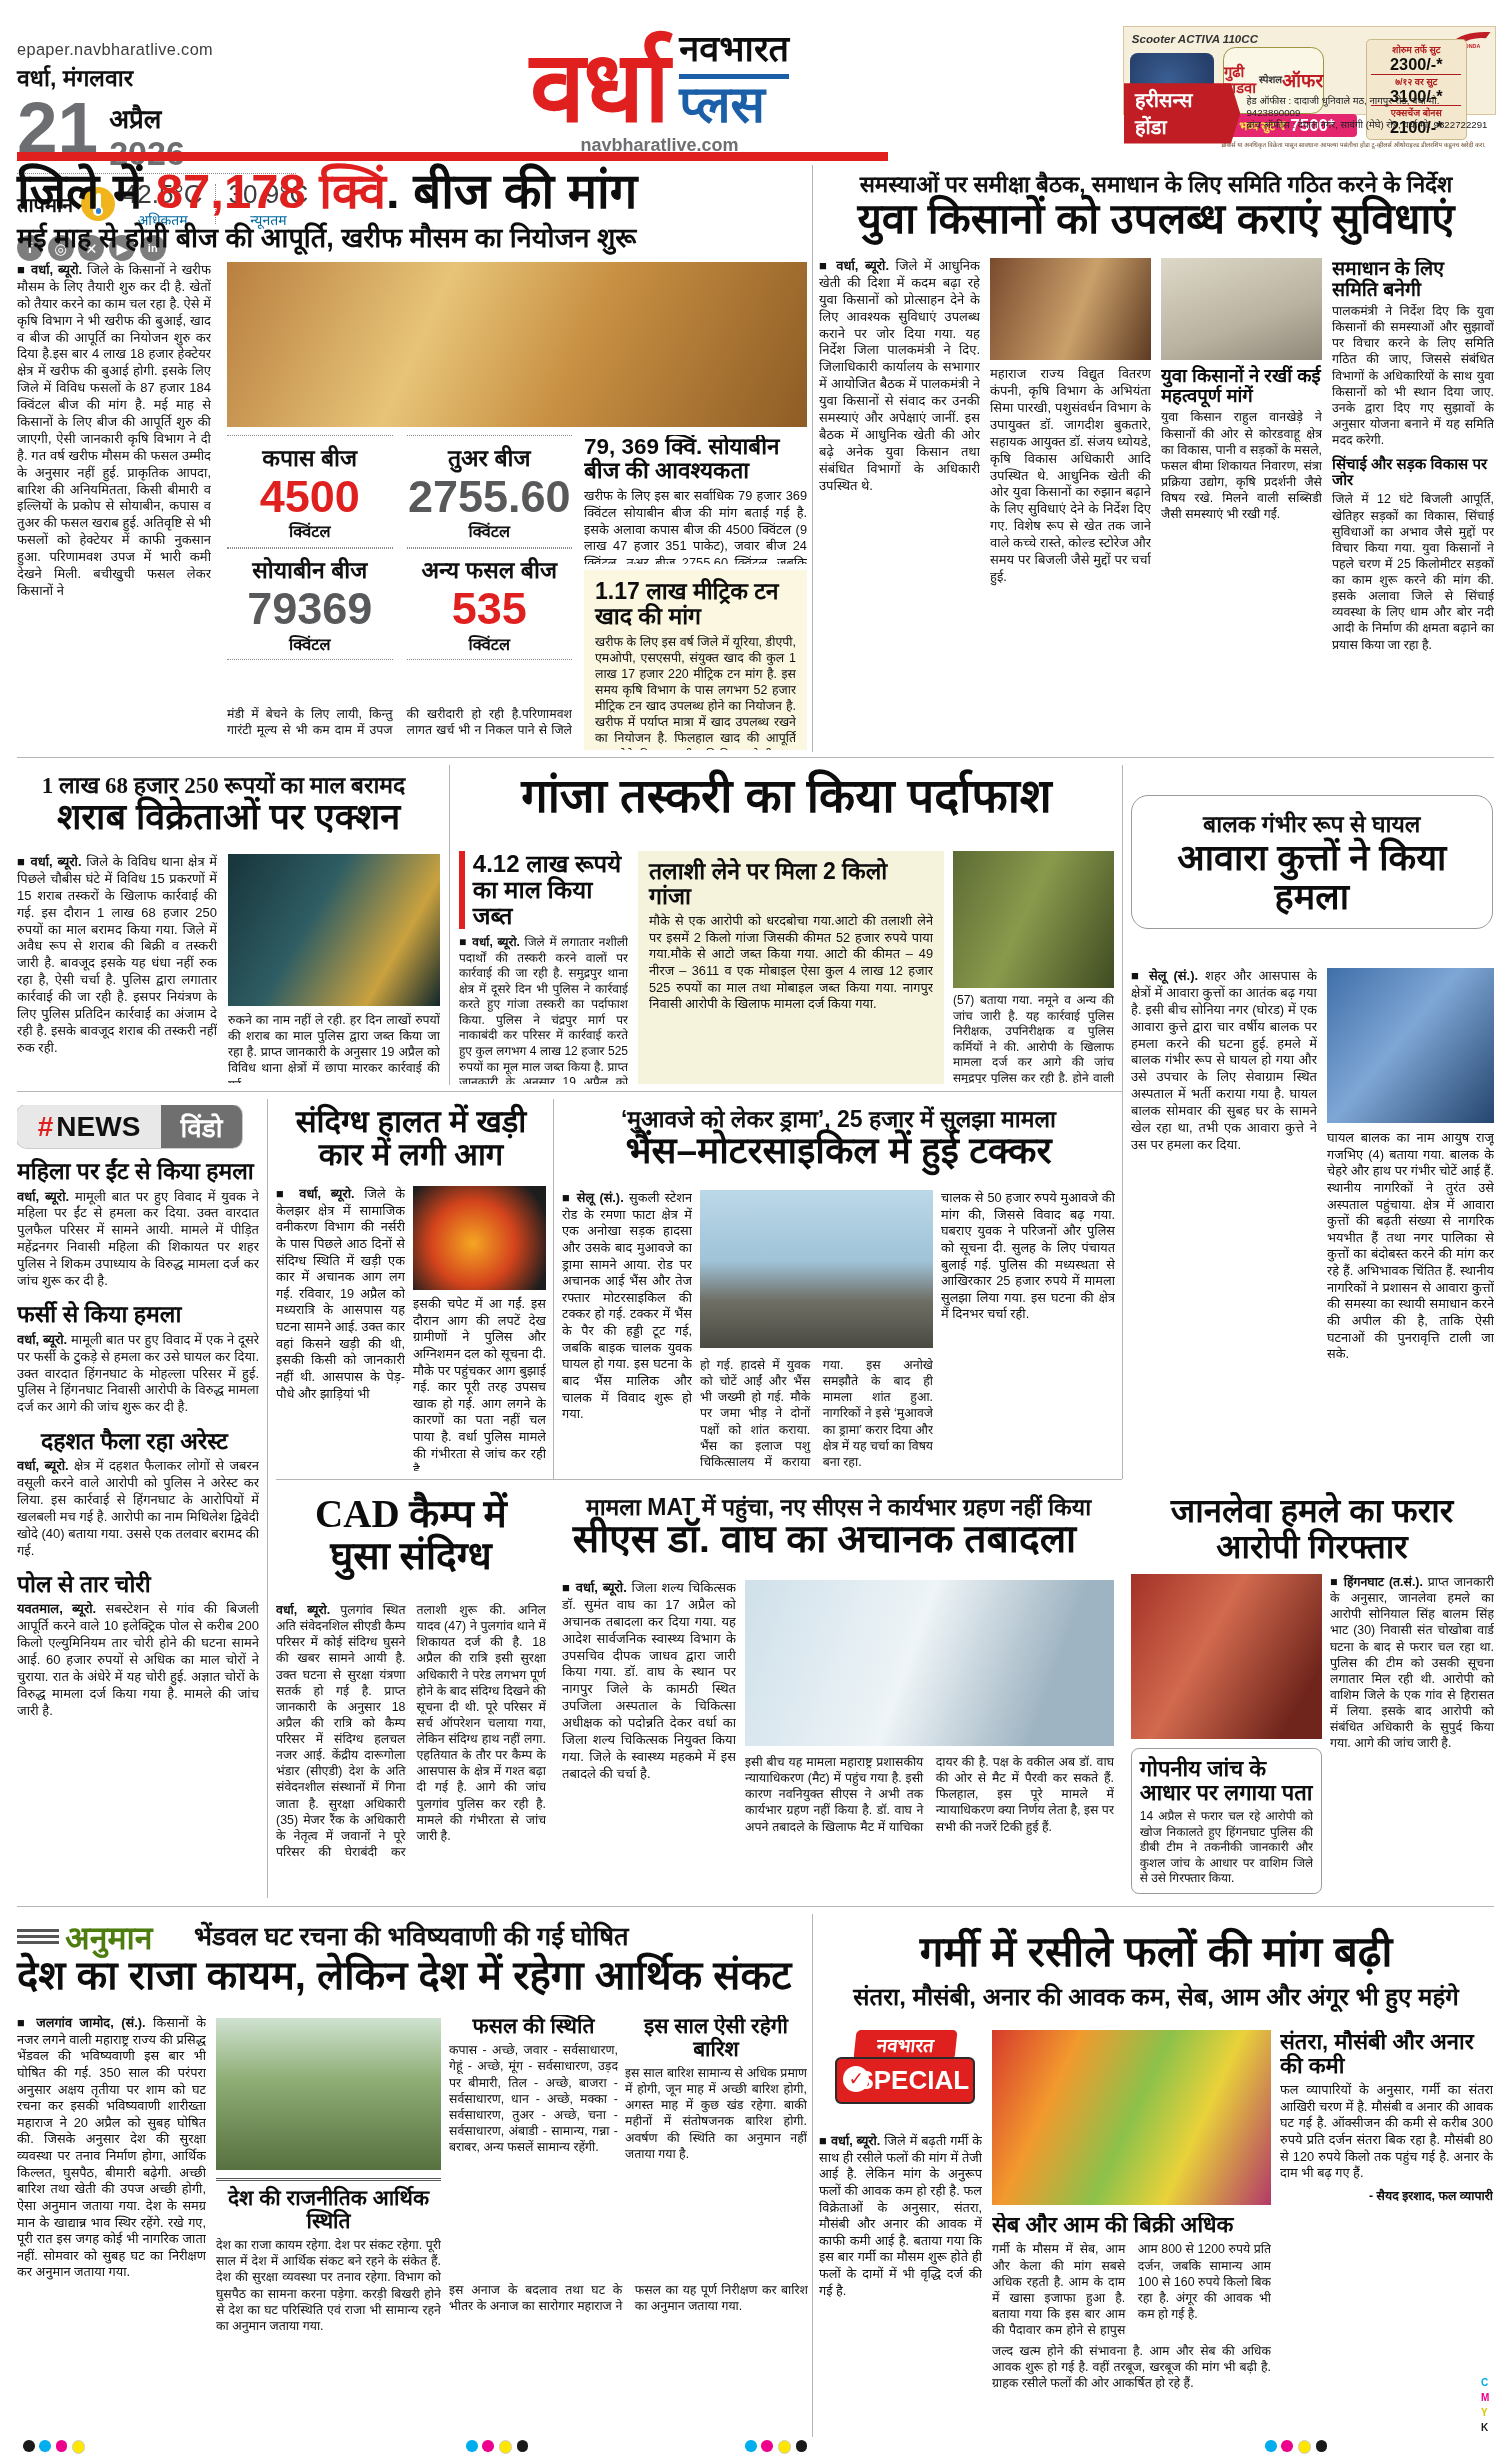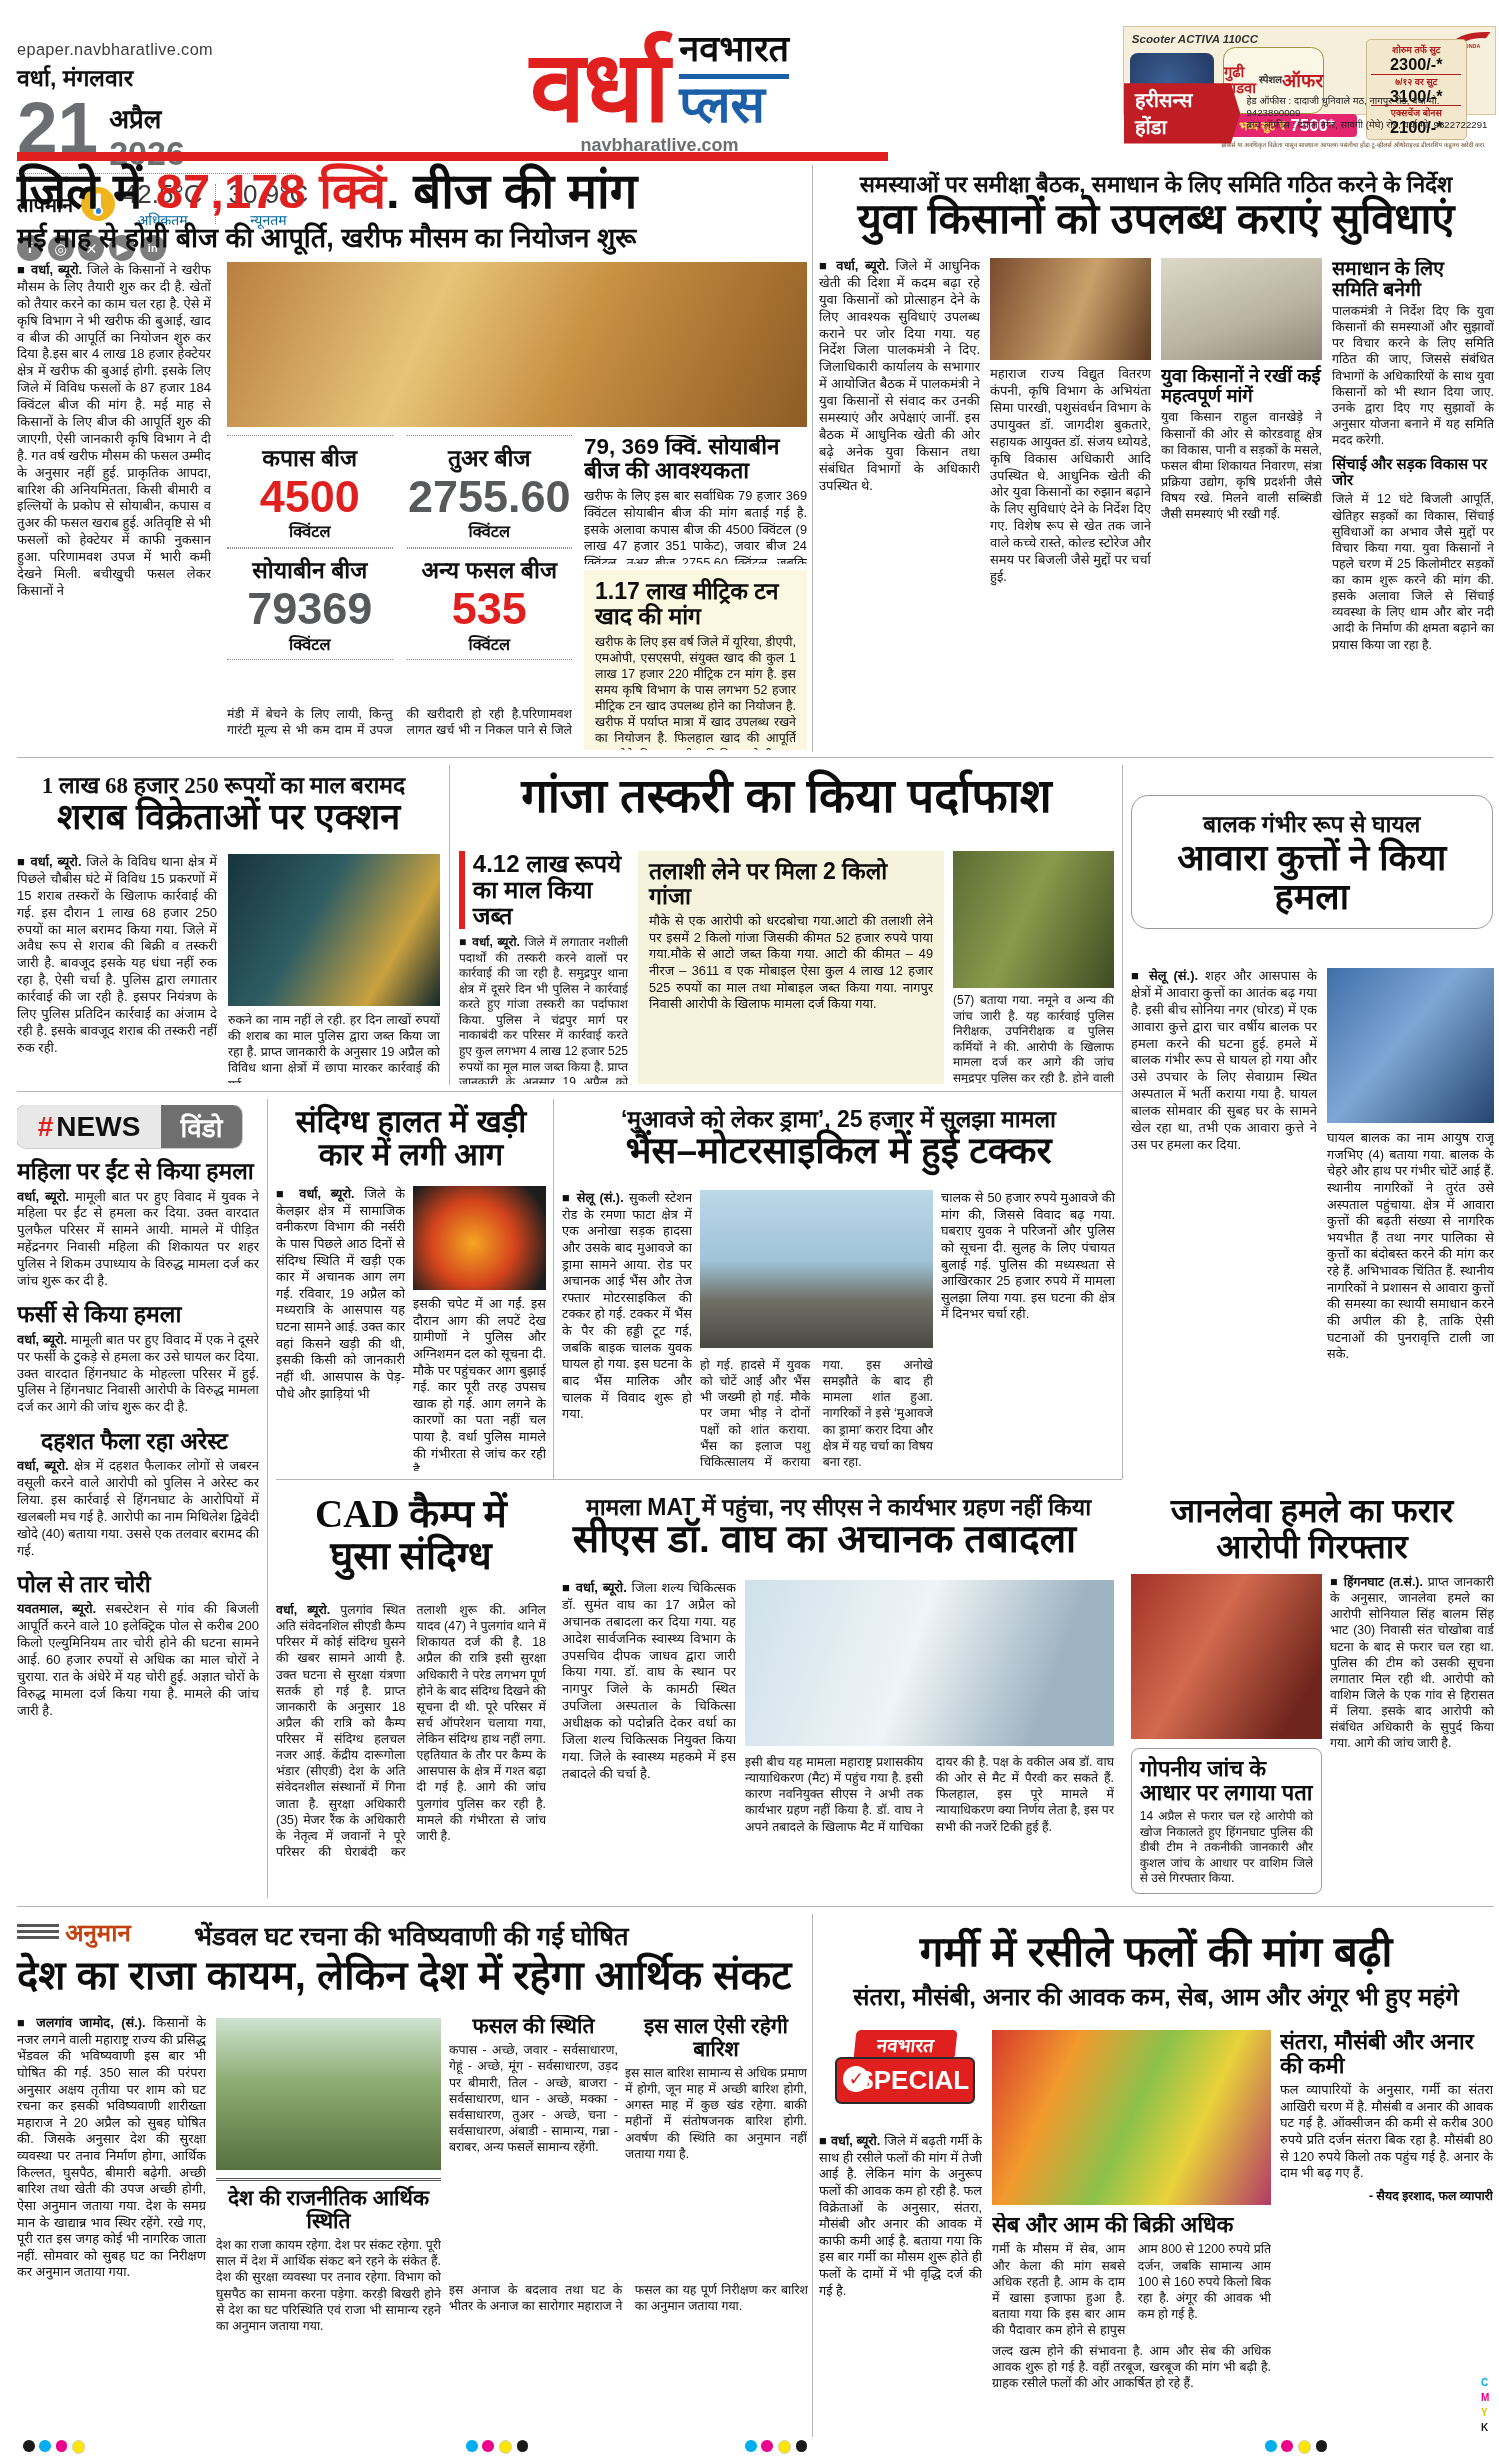--- a/index.html
+++ b/index.html
@@ -81,21 +81,21 @@
   .newsbadge{display:flex;align-items:stretch;width:225px;height:43px;border-radius:9.3px;overflow:hidden;
      box-shadow:0 0 0 0.8px #bbb;}
   .nb-left{flex:1;background:#e8e8e8;display:flex;align-items:center;justify-content:center;gap:3.1px;
      font-size:28px;font-weight:bold;}
   .nb-right{width:81px;background:#6f6f6f;color:#fff;display:flex;align-items:center;justify-content:center;
      font-size:26px;font-weight:bold;}
   .redbar{border-left:6.2px solid #e0201f;padding-left:7.8px;}
   .anubadge{display:flex;align-items:center;gap:6.2px;}
   .anulines{display:flex;flex-direction:column;gap:3.1px;}
   .anulines span{display:block;width:42px;height:3.1px;background:#555;}
-  .anutext{font-size:24px;font-weight:bold;color:#c2410c;}
+  .anutext{font-size:32px;font-weight:bold;color:#4d7c0f;}
   .specialbadge{width:140px;}
   .sp-top{background:#e0201f;color:#fff;font-weight:bold;font-size:18.6px;text-align:center;
      border-radius:4.7px;padding:2.3px 0;width:101px;margin-left:20px;transform:skewX(-6deg);}
   .sp-bot{margin-top:-3.1px;background:#e0201f;border:2.3px solid #2b2b2b;border-radius:6.2px;color:#fff;
      font-weight:bold;font-size:26px;text-align:center;padding:6.2px 0 6.2px 15.5px;position:relative;}
   .sp-check{position:absolute;left:6.2px;top:7.8px;width:26px;height:26px;border-radius:50%;background:#fff;
      color:#e0201f;display:flex;align-items:center;justify-content:center;font-size:18.6px;font-weight:bold;}
   .cmyk{display:flex;gap:4.7px;}
   .cmyk span{width:11.6px;height:11.6px;border-radius:50%;display:block;}
   .c-c{background:#00adee;}.c-m{background:#ec008c;}.c-y{background:#ffe600;border:0.8px solid #ccc;}.c-k{background:#1a1a1a;}

